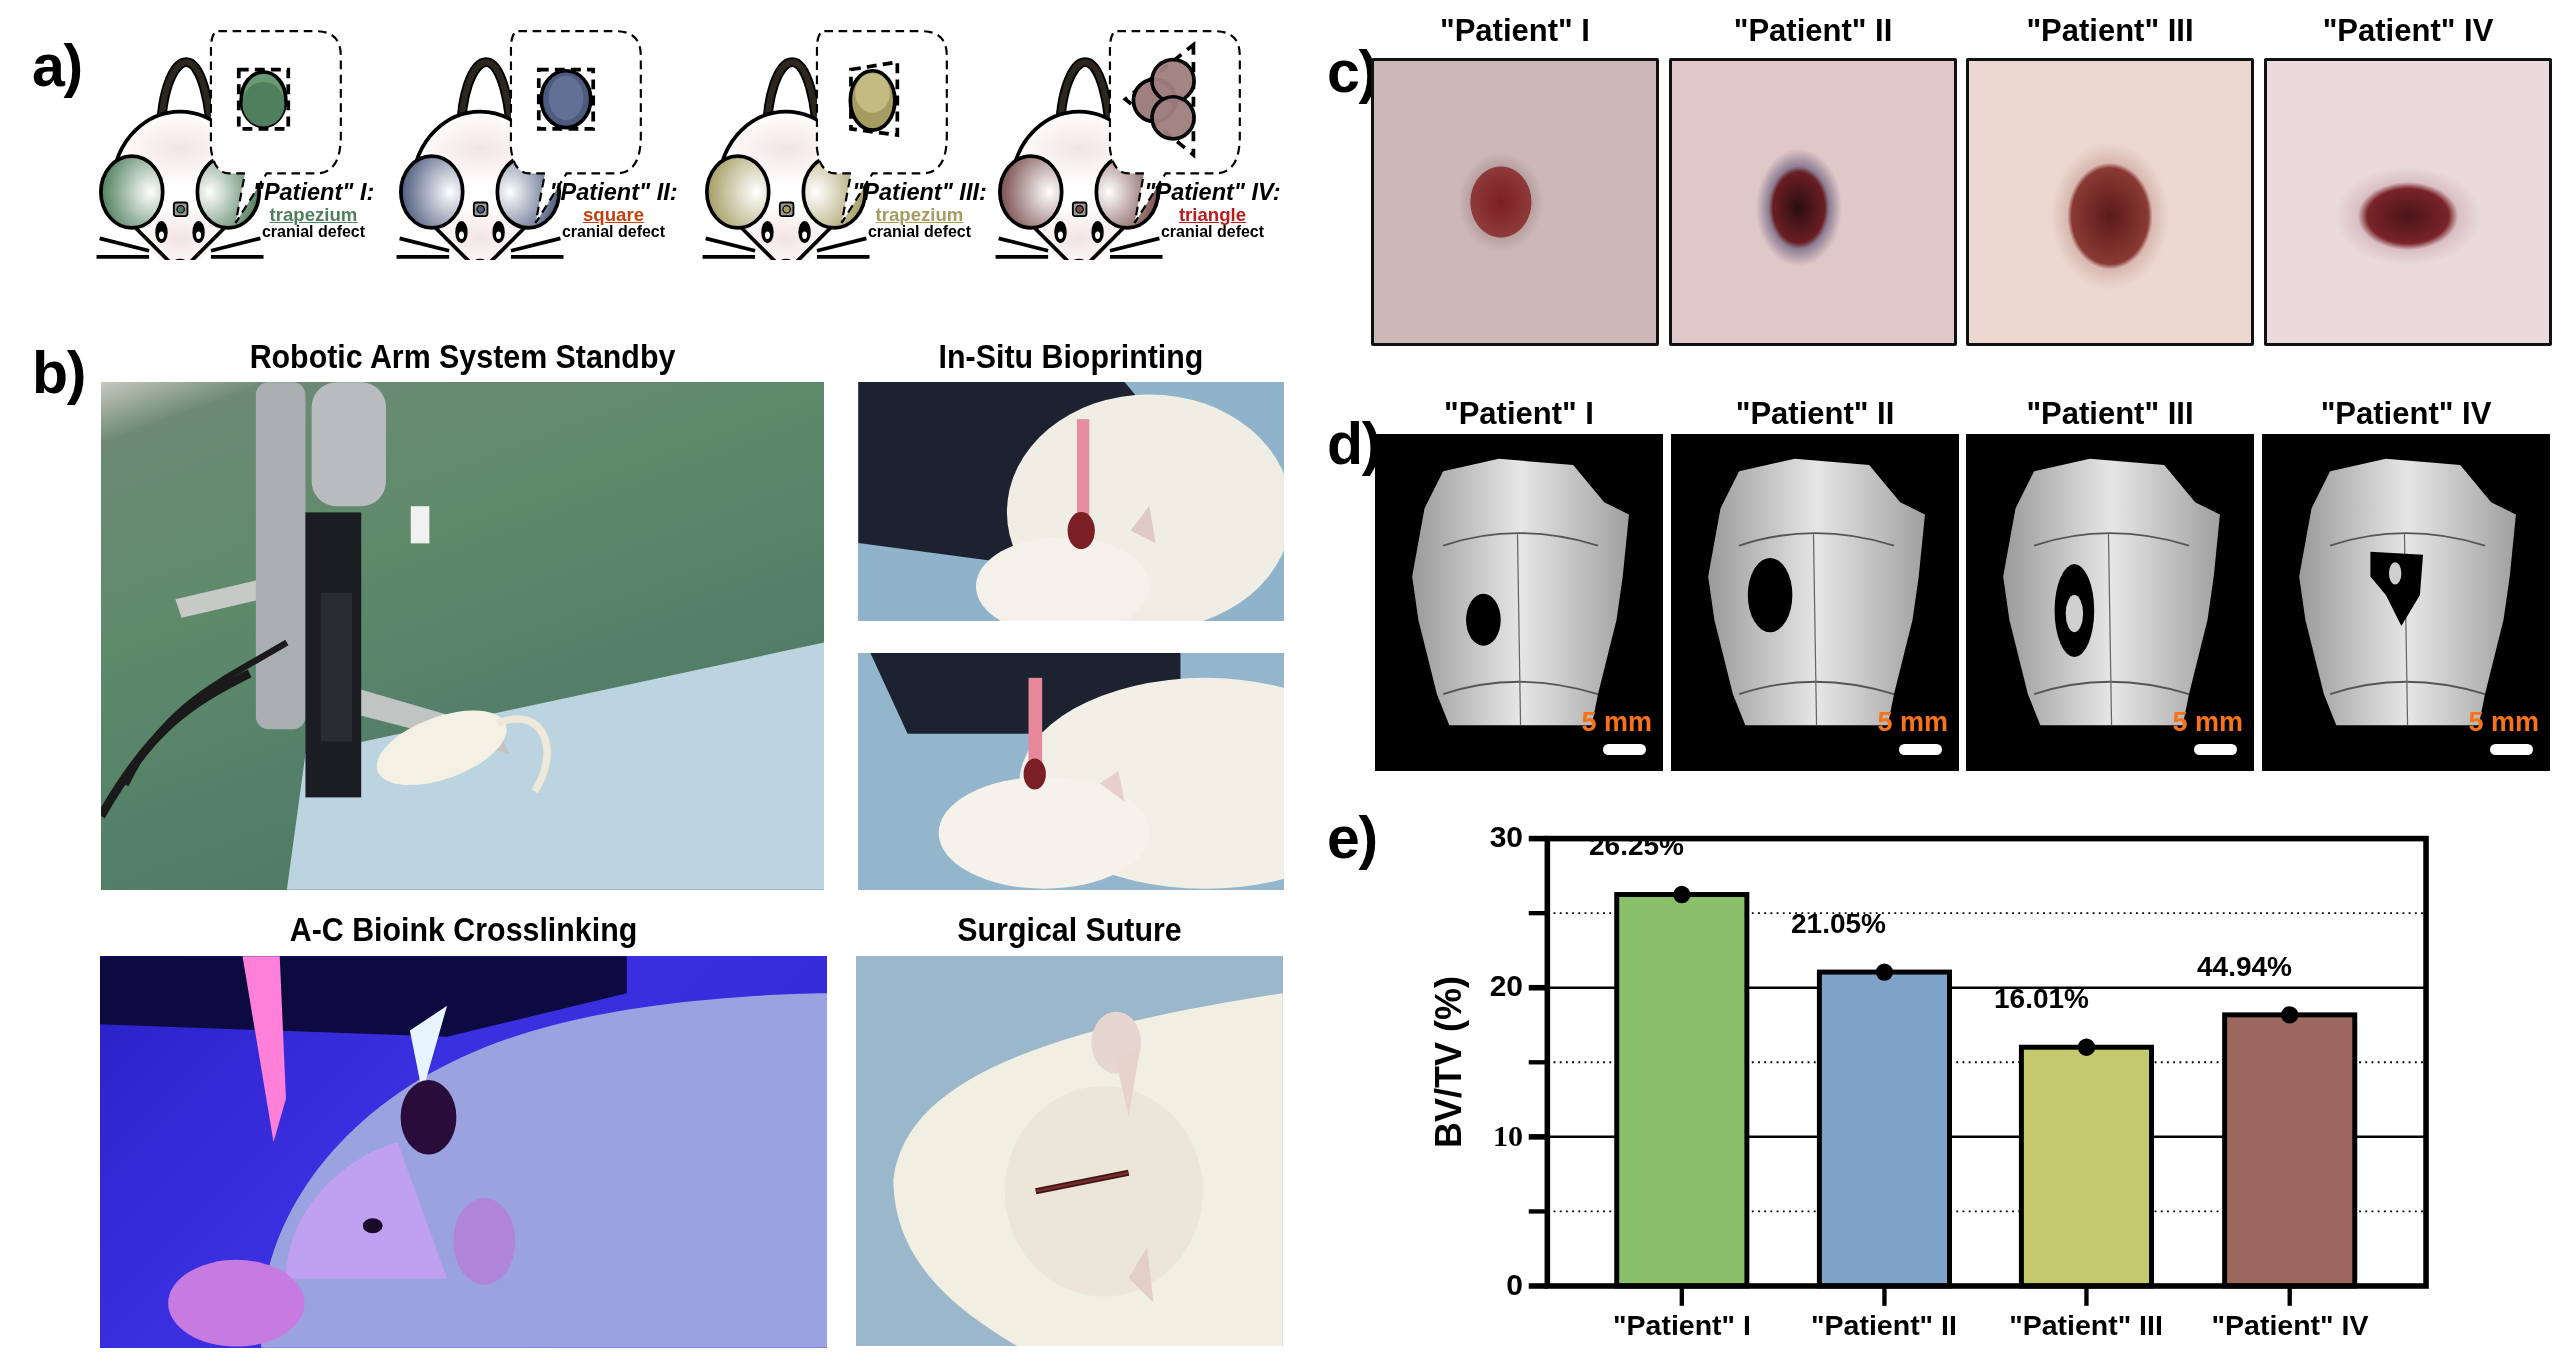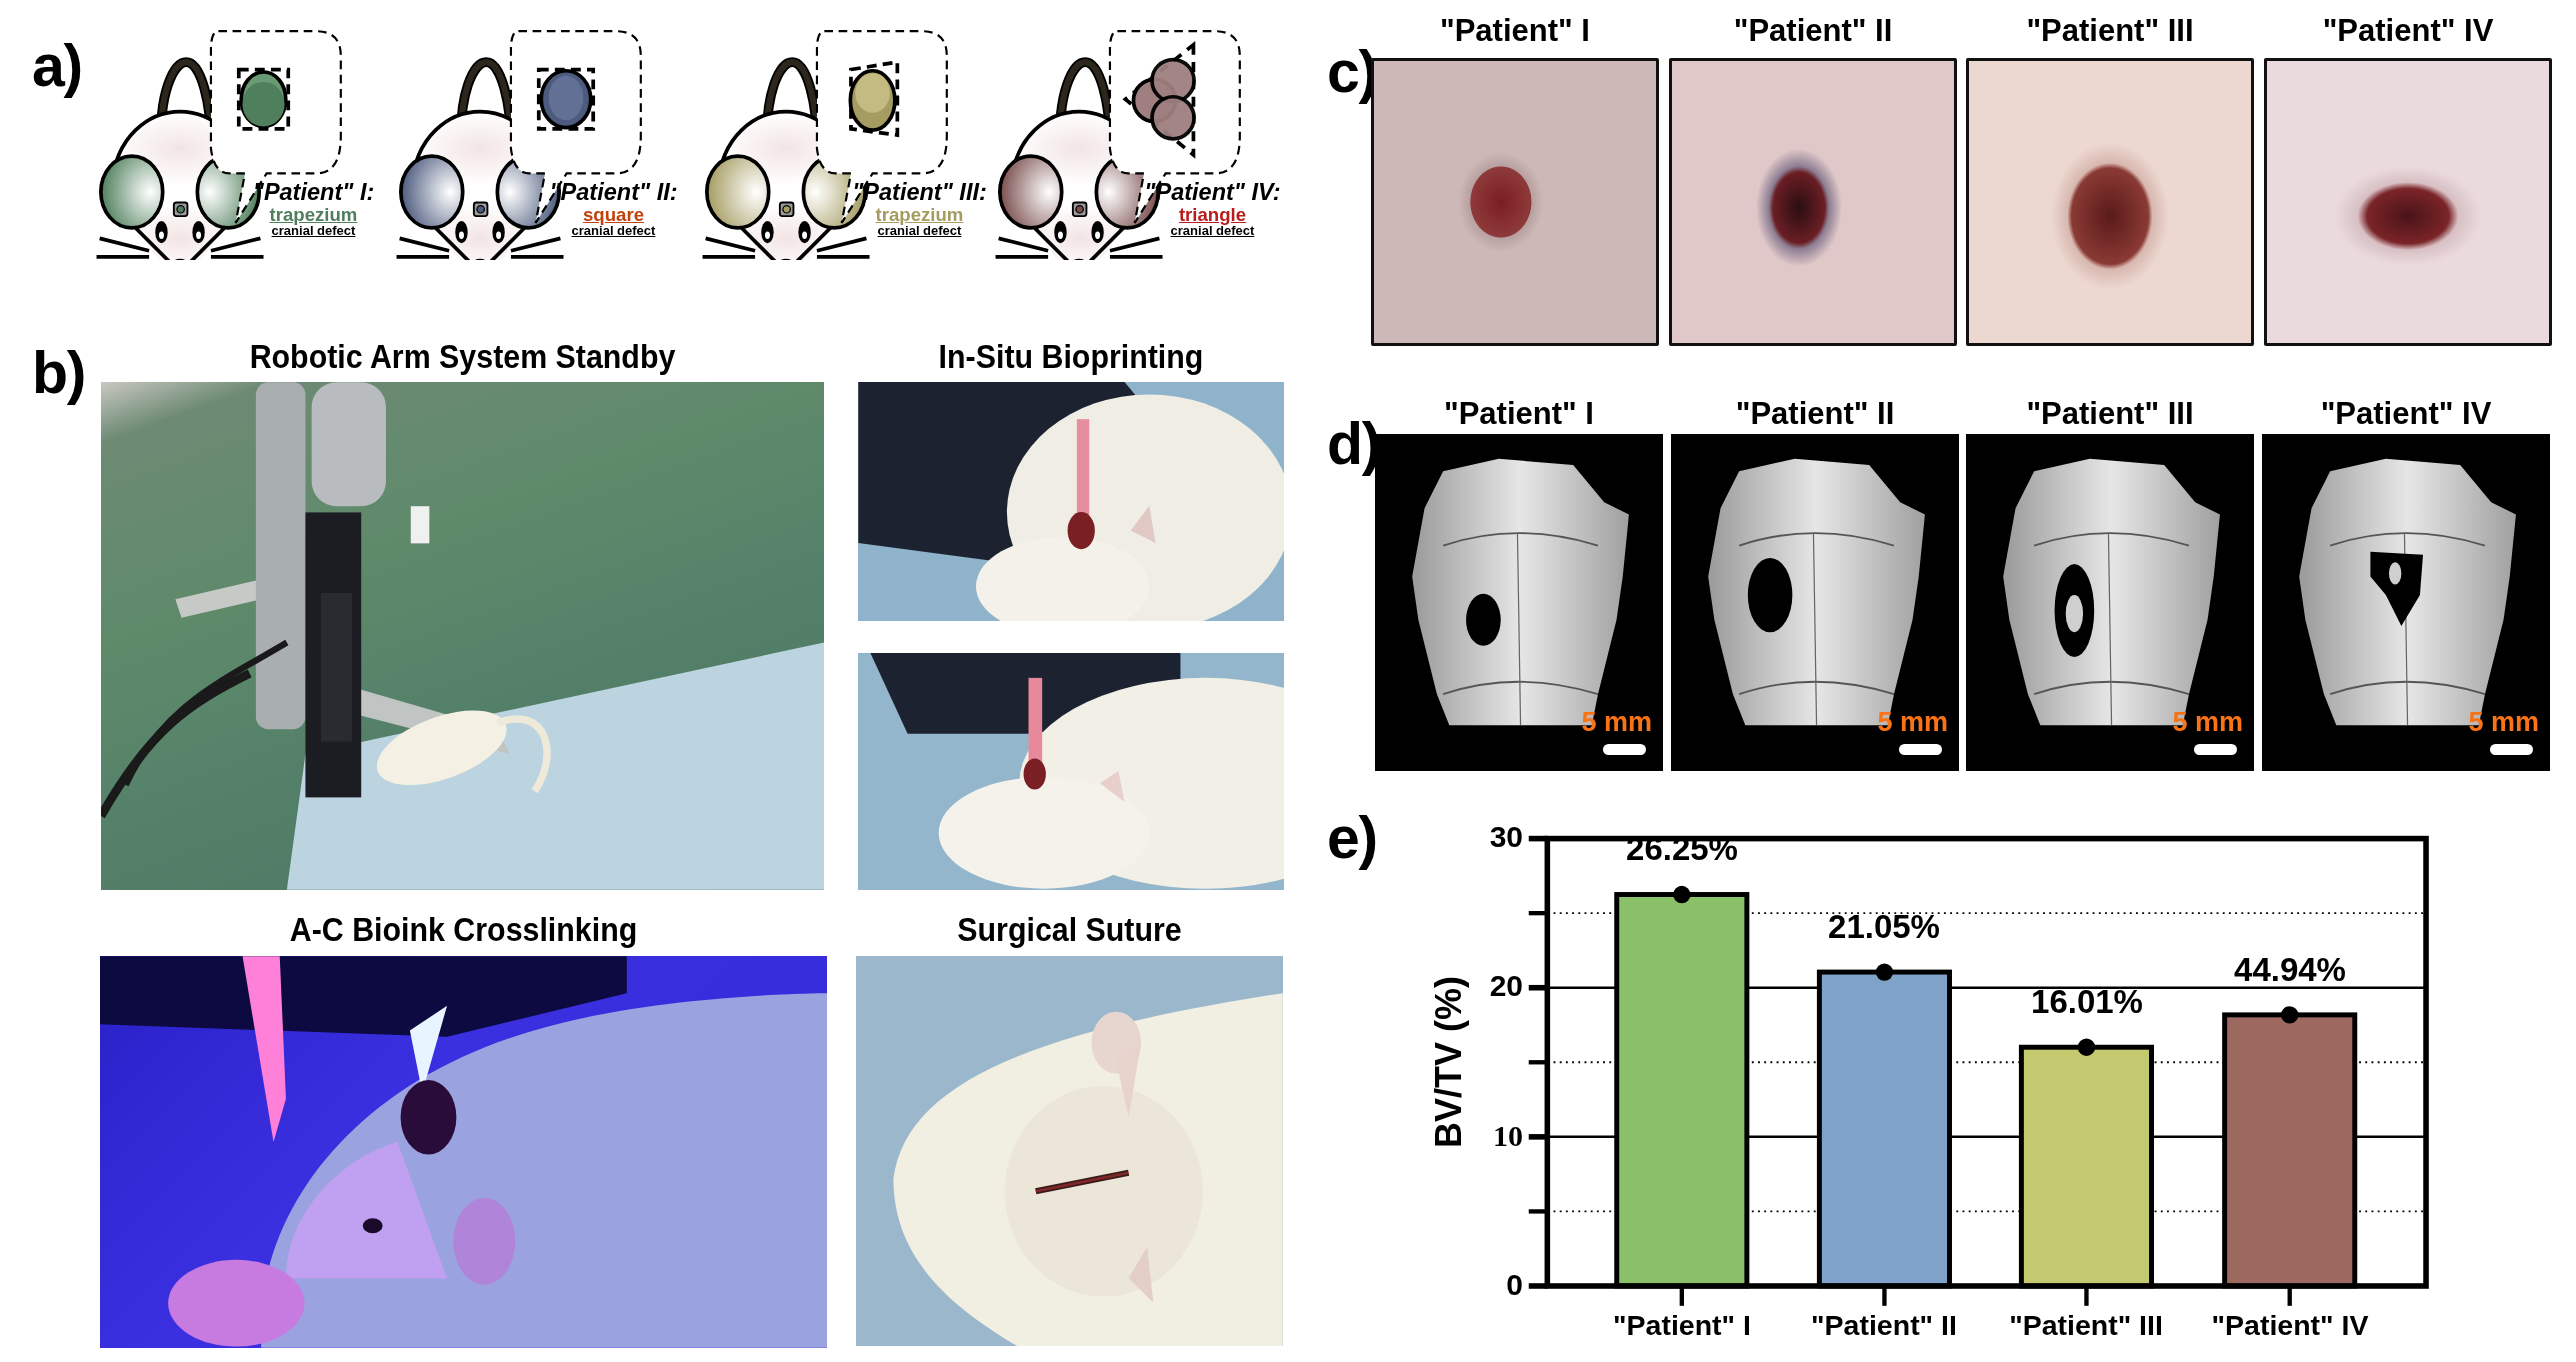--- a/index.html
+++ b/index.html
@@ -8,33 +8,33 @@
   .panel-label { position:absolute; font-family:"Liberation Sans", sans-serif; font-weight:bold; font-size:59px; line-height:1; letter-spacing:-1.2px; }
   .title { position:absolute; font-weight:bold; font-size:33px; line-height:1; text-align:center; white-space:nowrap; transform:scaleX(0.92); transform-origin:center; }
   .photo { position:absolute; overflow:hidden; }
   .framed { border:3.1px solid #111; box-sizing:border-box; border-radius:1.9px; }
 
   
   .mouse-group { position:absolute; width:297px; height:285px; }
   .mouse-caption { position:absolute; text-align:center; font-weight:bold; line-height:1.05; white-space:nowrap; }
   .mouse-caption .pt { font-size:23.5px; font-style:italic; display:block; }
   .mouse-caption .shape { font-size:18.6px; text-decoration:underline; display:block; }
-  .mouse-caption .cd { font-size:13px; text-decoration:underline; display:block; }
+  .mouse-caption .cd { font-size:16px; display:block; }
 
   
   .col-title { position:absolute; font-weight:bold; font-size:31px; line-height:1; text-align:center; white-space:nowrap; }
 
   
   .scale-text { position:absolute; color:#f97316; font-weight:bold; font-size:27px; white-space:nowrap; }
   .scale-bar { position:absolute; background:#fff; height:11px; width:43px; border-radius:5.6px; }
 
   
   .chart-text { position:absolute; font-weight:bold; white-space:nowrap; line-height:1; }
   .tick-label { font-size:30px; text-align:right; width:62px; }
-  .bar-label { font-size:33px; text-align:center; width:186px; }
+  .bar-label { font-size:28px; text-align:left; width:186px; }
   .x-label { font-size:28.5px; text-align:center; width:198px; }
 </style>
 </head>
 <body>
 
 <div class="panel-label" style="left:32px; top:37px;">a)</div>
 
 <div id="mice">
     <div class="mouse-group" style="left: 81px; top: 25px;">
       <svg width="297" height="235" viewBox="0 0 480 380">

